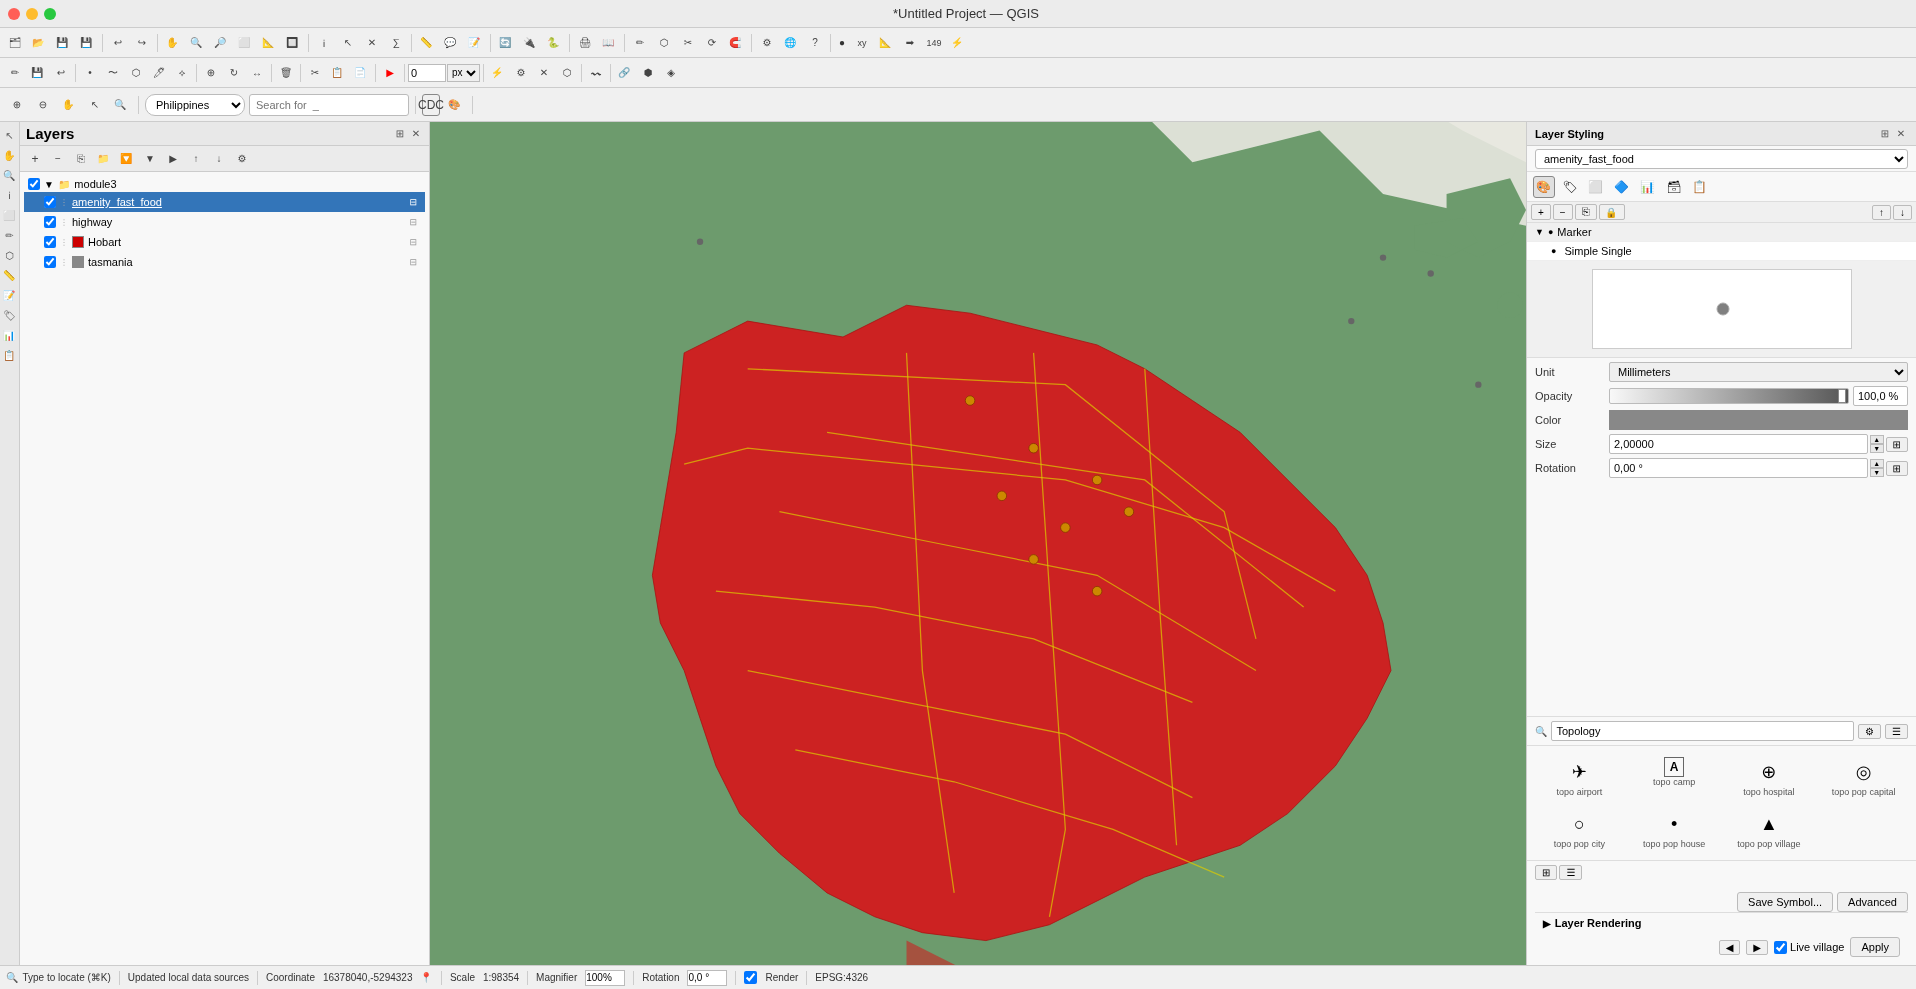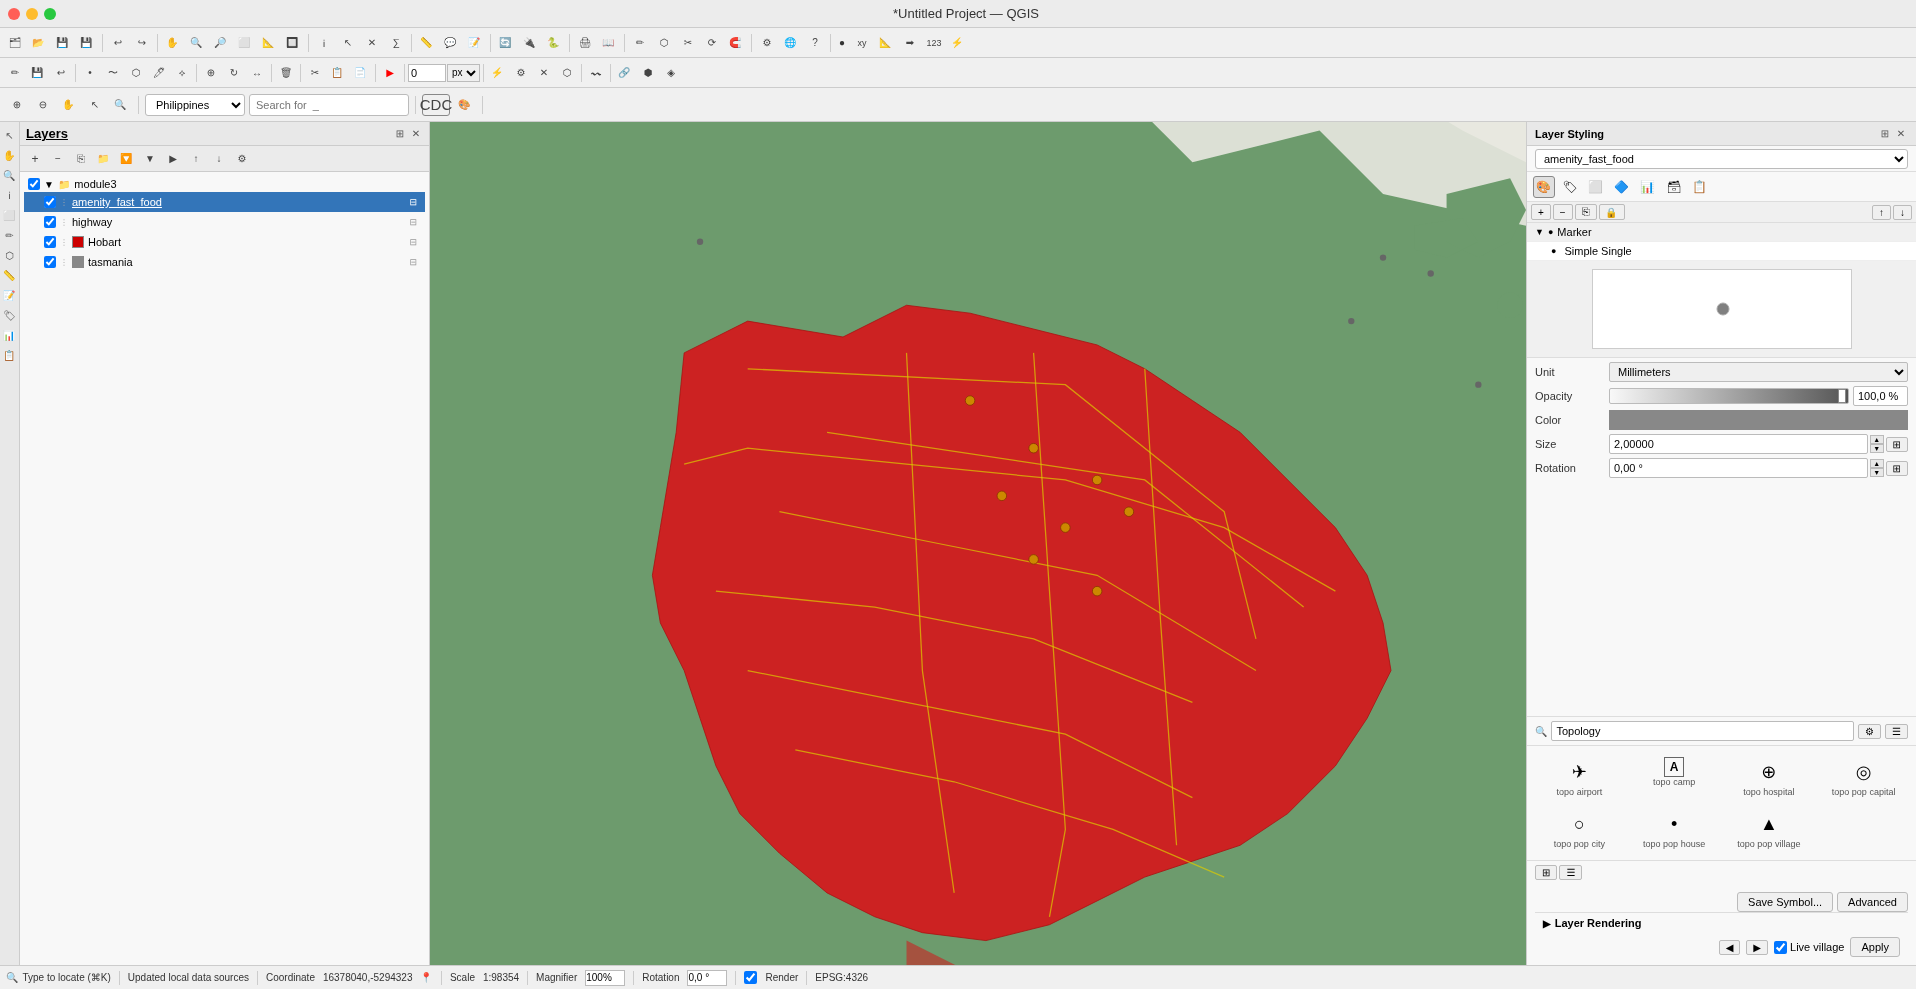--- a/index.html
+++ b/index.html
@@ -78,21 +78,21 @@
     }
     #layers-header {
       background: #e8e8e8;
       border-bottom: 1px solid #ccc;
       padding: 3px 6px;
       display: flex;
       align-items: center;
       justify-content: space-between;
       height: 24px;
     }
-    #layers-title { font-weight: bold; font-size: 13px; text-decoration: underline; }
+    #layers-title { font-weight: bold; font-size: 15px; }
     .panel-controls { display: flex; gap: 2px; }
     .panel-ctrl-btn { width: 14px; height: 14px; border: none; background: transparent; cursor: pointer; font-size: 10px; color: #555; display: flex; align-items: center; justify-content: center; }
 
     #layers-toolbar {
       background: #ebebeb;
       border-bottom: 1px solid #ccc;
       display: flex;
       align-items: center;
       padding: 2px 4px;
       gap: 1px;
@@ -422,21 +422,21 @@
     <div class="toolbar-separator"></div>
     <div class="toolbar-btn">⚙</div>
     <div class="toolbar-btn">🌐</div>
     <div class="toolbar-btn">?</div>
     <div class="toolbar-separator"></div>
 
     <div style="font-size:10px;color:#333;padding:0 4px;">●</div>
     <div class="toolbar-btn" style="font-size:9px;">xy</div>
     <div class="toolbar-btn">📐</div>
     <div class="toolbar-btn">➡</div>
-    <div class="toolbar-btn" style="font-size:9px;">123</div>
+    <div class="toolbar-btn" style="font-size:9px;">149</div>
     <div class="toolbar-btn">⚡</div>
   </div>
 
   <div class="toolbar" style="height:26px;gap:1px;">
     <div class="toolbar-btn" style="font-size:10px;">✏</div>
     <div class="toolbar-btn">💾</div>
     <div class="toolbar-btn">↩</div>
     <div class="toolbar-separator"></div>
     <div class="toolbar-btn">•</div>
     <div class="toolbar-btn">〜</div>
@@ -475,28 +475,28 @@
 
   <div id="searchbar">
 
     <div class="toolbar-btn">⊕</div>
     <div class="toolbar-btn">⊖</div>
     <div class="toolbar-btn">✋</div>
     <div class="toolbar-btn">↖</div>
     <div class="toolbar-btn">🔍</div>
     <div class="toolbar-separator"></div>
 
-    <select class="search-input" style="width:100px;">
+    <select class="search-input" style="width:100px;border-radius:10px;">
       <option value="Philippines">Philippines</option>
     </select>
 
     <input type="text" class="search-input" style="width: 160px;" placeholder="Search for  _">
     <div class="toolbar-separator"></div>
 
-    <div class="toolbar-btn" style="border:1px solid #888;font-size:15px;width:28px;">CDC</div>
+    <div class="toolbar-btn" style="border:1px solid #888;font-size:12px;width:18px;">CDC</div>
     <div class="toolbar-btn">🎨</div>
     <div class="toolbar-separator"></div>
   </div>
 
   <div id="main-content-area">
 
     <div id="left-side-icons">
       <div class="side-icon">↖</div>
       <div class="side-icon">✋</div>
       <div class="side-icon">🔍</div>

